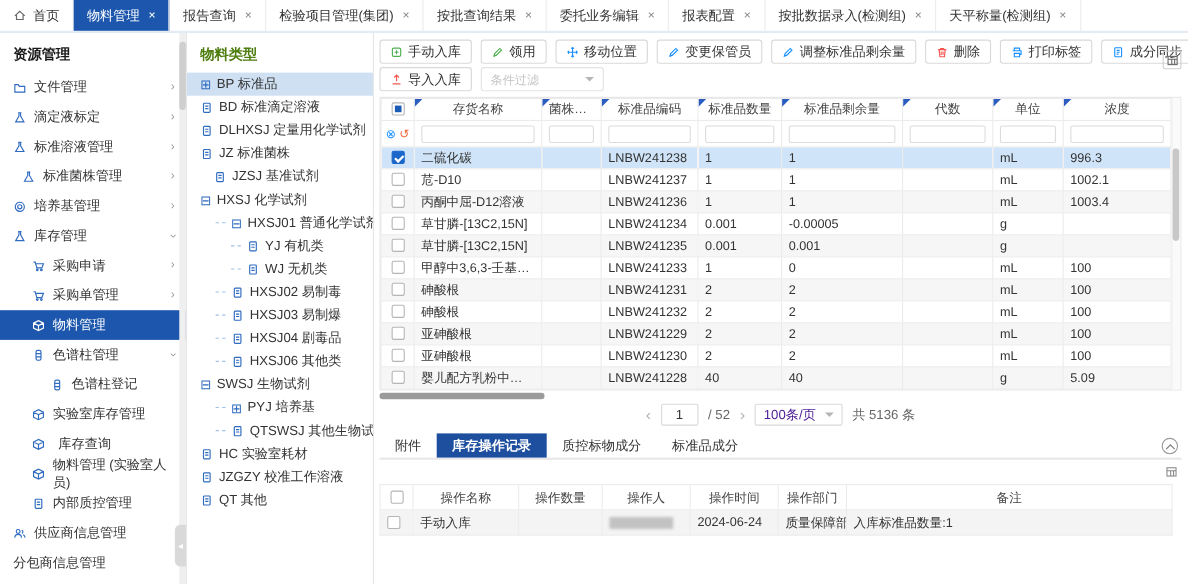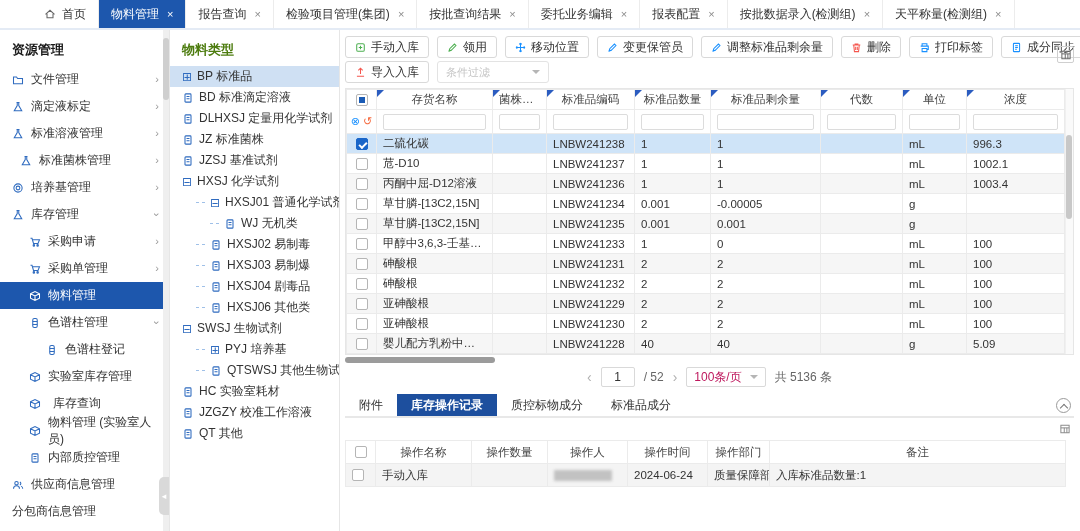--- a/index.html
+++ b/index.html
@@ -2,21 +2,21 @@
 <html><head>
 <meta charset="utf-8">
 <style>
   * { box-sizing: border-box; margin: 0; padding: 0; }
   html,body { width:1080px; height:531px; overflow:hidden; background:#fff;
     font-family:"Liberation Sans","DejaVu Sans",sans-serif; font-size:12px; color:#333; }
   .app { width:1080px; height:531px; display:flex; flex-direction:column; }
 
   
   .tabbar { height:30px; display:flex; align-items:stretch; background:#fff;
-    border-bottom:2px solid #e4ebf5; flex-shrink:0;padding-left:32px; }
+    border-bottom:2px solid #e4ebf5; flex-shrink:0; }
   .tab { display:flex; align-items:center; gap:6px; padding:0 12px; font-size:12px;
     color:#333; border-right:1px solid #ececec; cursor:pointer; white-space:nowrap; }
   .tab.active { background:#1d57ad; color:#fff; }
   .tab .close { font-size:11px; color:#8a8a8a; margin-left:2px; }
   .tab.active .close { color:#fff; }
   .ico { display:inline-flex; align-items:center; justify-content:center; }
   .ico svg { width:12px; height:12px; display:block; }
 
   .content { flex:1; display:flex; min-height:0; }
 
@@ -91,21 +91,21 @@
   .hscroll { height:8px; position:relative; margin-top:1px; }
   .hthumb { position:absolute; left:0; top:1px; width:150px; height:6px; background:#9b9b9b; border-radius:3px; }
 
   
   .pagination { display:flex; align-items:center; justify-content:center; gap:9px; height:26px;
     font-size:12px; color:#666; }
   .pg-arrow { color:#b0b0b0; font-size:14px; cursor:pointer; }
   .page-box { width:34px; height:20px; border:1px solid #d9d9d9; border-radius:2px;
     display:flex; align-items:center; justify-content:center; color:#333; }
   .size-select { border:1px solid #d9d9d9; border-radius:2px; height:20px; padding:0 7px;
-    display:flex; gap:8px; align-items:center; color:#be185d; cursor:pointer; }
+    display:flex; gap:8px; align-items:center; color:#4c1d95; cursor:pointer; }
 
   
   .bottom-tabs { display:flex; align-items:stretch; border-bottom:2px solid #e8e8e8;
     height:24px; margin-top:4px; position:relative; flex-shrink:0; }
   .btab { padding:0 14px; display:flex; align-items:center; font-size:12px; color:#333; cursor:pointer; }
   .btab.active { background:#1d4f9e; color:#fff; font-weight:bold; }
   .collapse-circle { position:absolute; right:3px; top:4px; width:15px; height:15px;
     border:1px solid #9a9a9a; border-radius:50%; cursor:pointer; }
   .collapse-circle::after { content:''; position:absolute; left:4px; top:6px; width:5px; height:5px;
     border-left:1.5px solid #777; border-top:1.5px solid #777; transform:rotate(45deg); }
@@ -356,37 +356,47 @@
           </div>
           <div class="tree-item" style="padding-left: 12px;">
             <span class="ico" style="color: rgb(47, 107, 191);">
               <svg viewBox="0 0 16 16" fill="none" stroke="currentColor" stroke-width="1.4">
                 <rect x="4" y="2.5" width="8" height="11" rx="1"></rect>
                 <path d="M6 6h4M6 9h4"></path>
               </svg>
             </span>
             <span>JZ 标准菌株</span>
           </div>
-          <div class="tree-item" style="padding-left: 12px;">
+          <div class="tree-item" style="padding-left: 24px;">
             <span class="ico" style="color: rgb(47, 107, 191);">
               <svg viewBox="0 0 16 16" fill="none" stroke="currentColor" stroke-width="1.4">
                 <rect x="4" y="2.5" width="8" height="11" rx="1"></rect>
                 <path d="M6 6h4M6 9h4"></path>
               </svg>
             </span>
             <span>JZSJ 基准试剂</span>
           </div>
           <div class="tree-item" style="padding-left: 12px;">
             <span class="nodeico">⊟</span>
             <span>HXSJ 化学试剂</span>
           </div>
           <div class="tree-item" style="padding-left: 26px;">
             <span class="tline"></span>
             <span class="nodeico">⊟</span>
             <span>HXSJ01 普通化学试剂</span>
+          </div>
+          <div class="tree-item" style="padding-left: 40px;">
+            <span class="tline"></span>
+            <span class="ico" style="color: rgb(47, 107, 191);">
+              <svg viewBox="0 0 16 16" fill="none" stroke="currentColor" stroke-width="1.4">
+                <rect x="4" y="2.5" width="8" height="11" rx="1"></rect>
+                <path d="M6 6h4M6 9h4"></path>
+              </svg>
+            </span>
+            <span>YJ 有机类</span>
           </div>
           <div class="tree-item" style="padding-left: 40px;">
             <span class="tline"></span>
             <span class="ico" style="color: rgb(47, 107, 191);">
               <svg viewBox="0 0 16 16" fill="none" stroke="currentColor" stroke-width="1.4">
                 <rect x="4" y="2.5" width="8" height="11" rx="1"></rect>
                 <path d="M6 6h4M6 9h4"></path>
               </svg>
             </span>
             <span>WJ 无机类</span>

